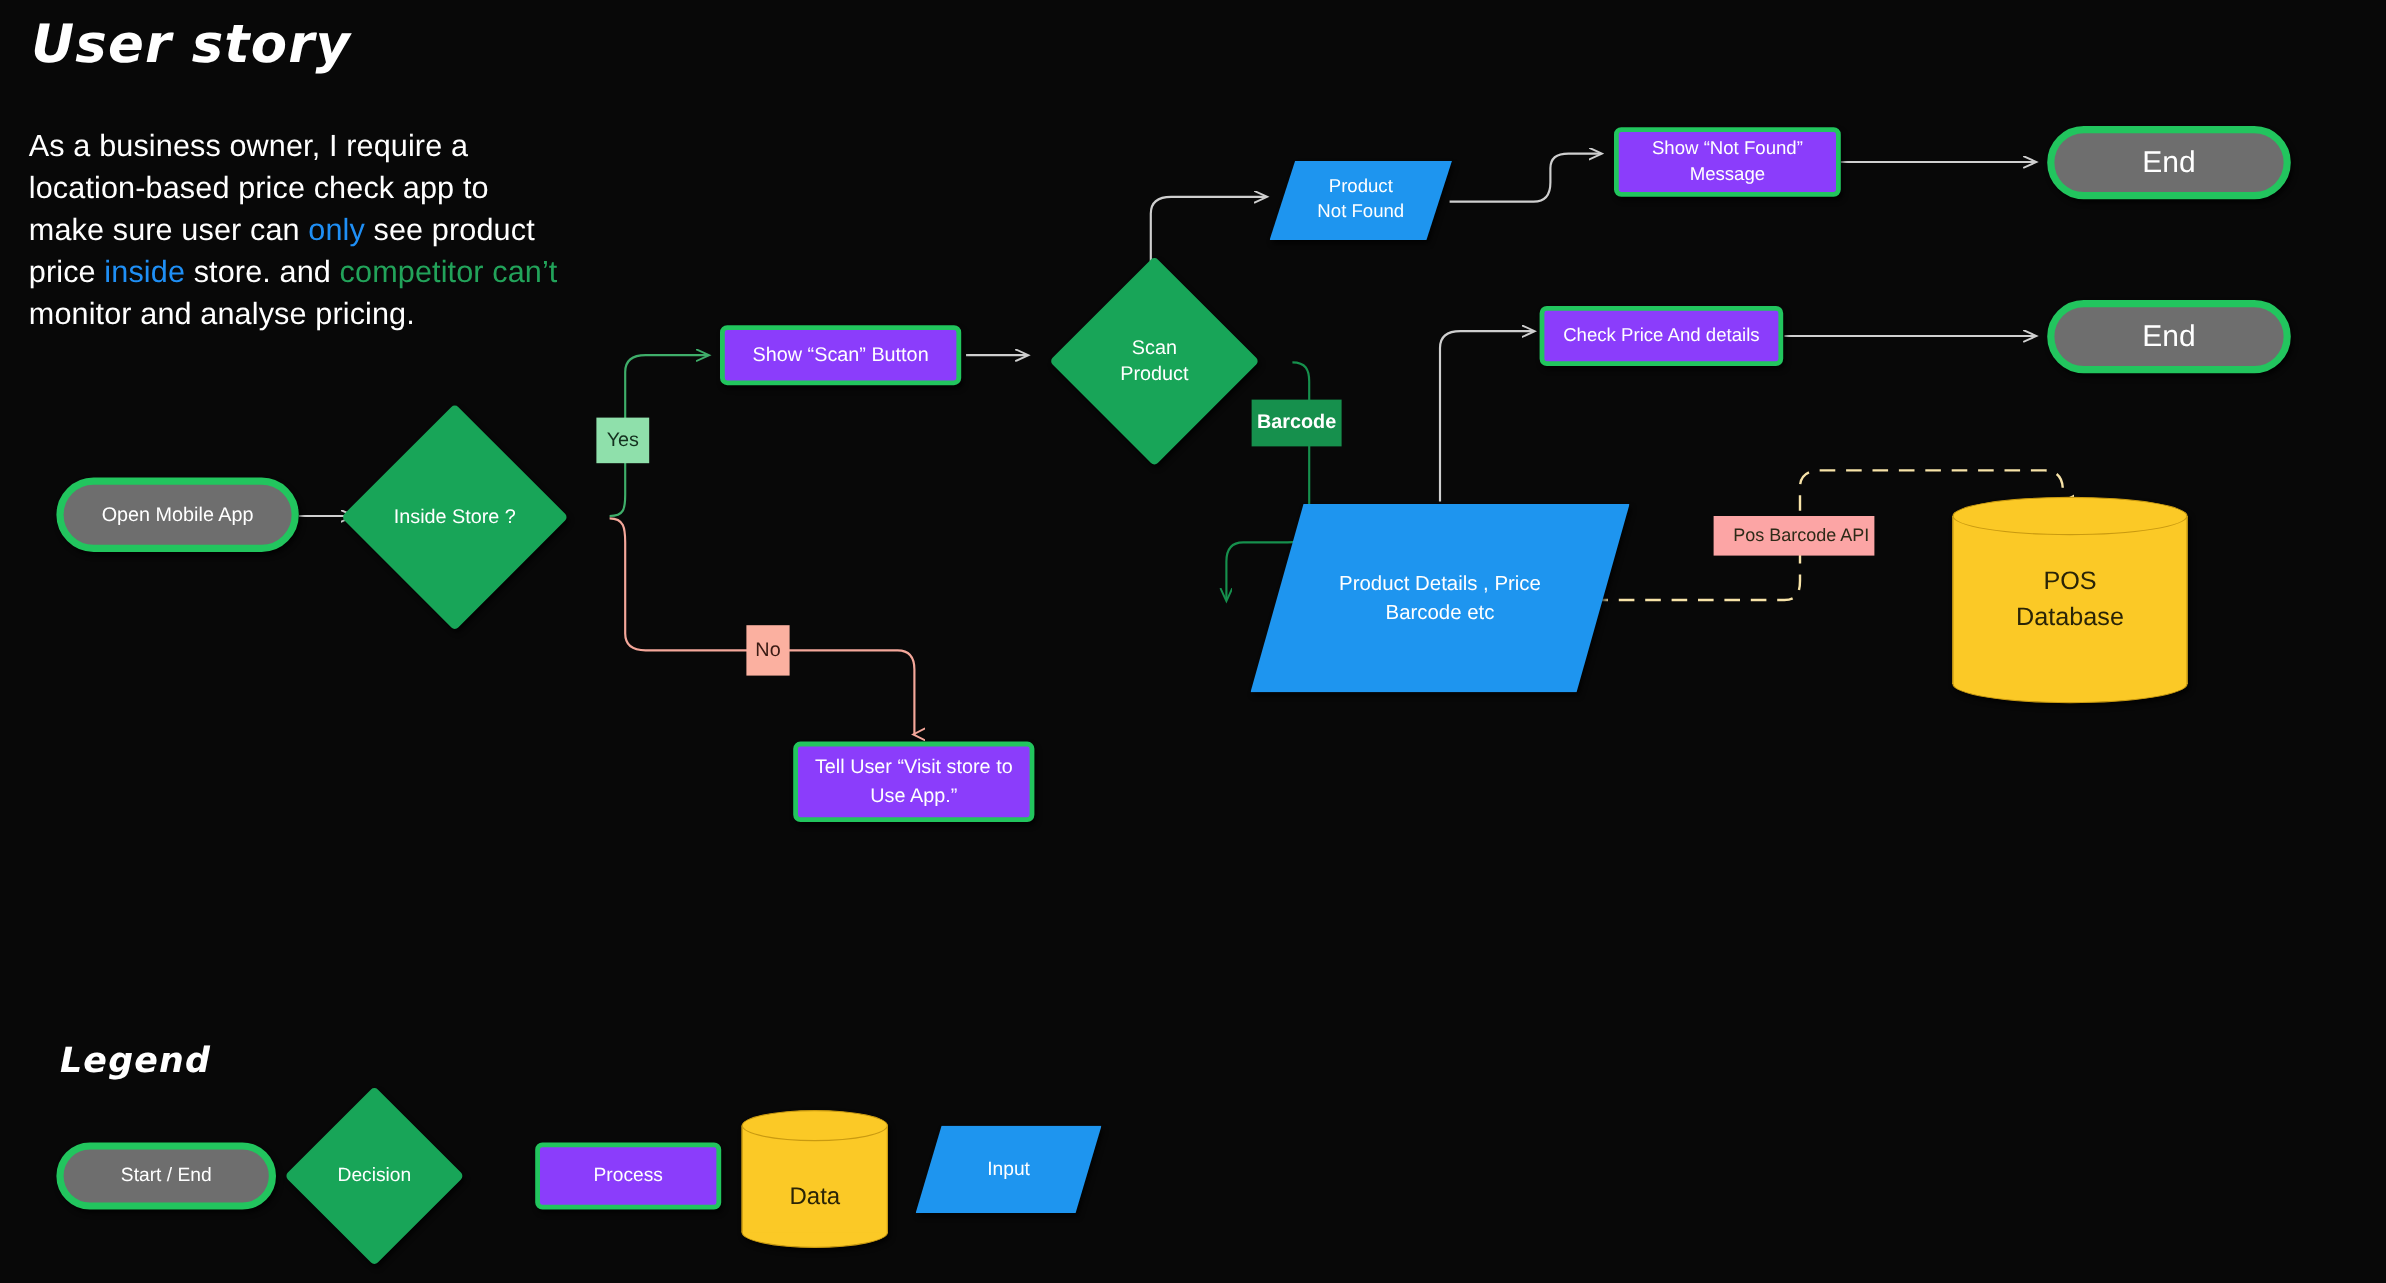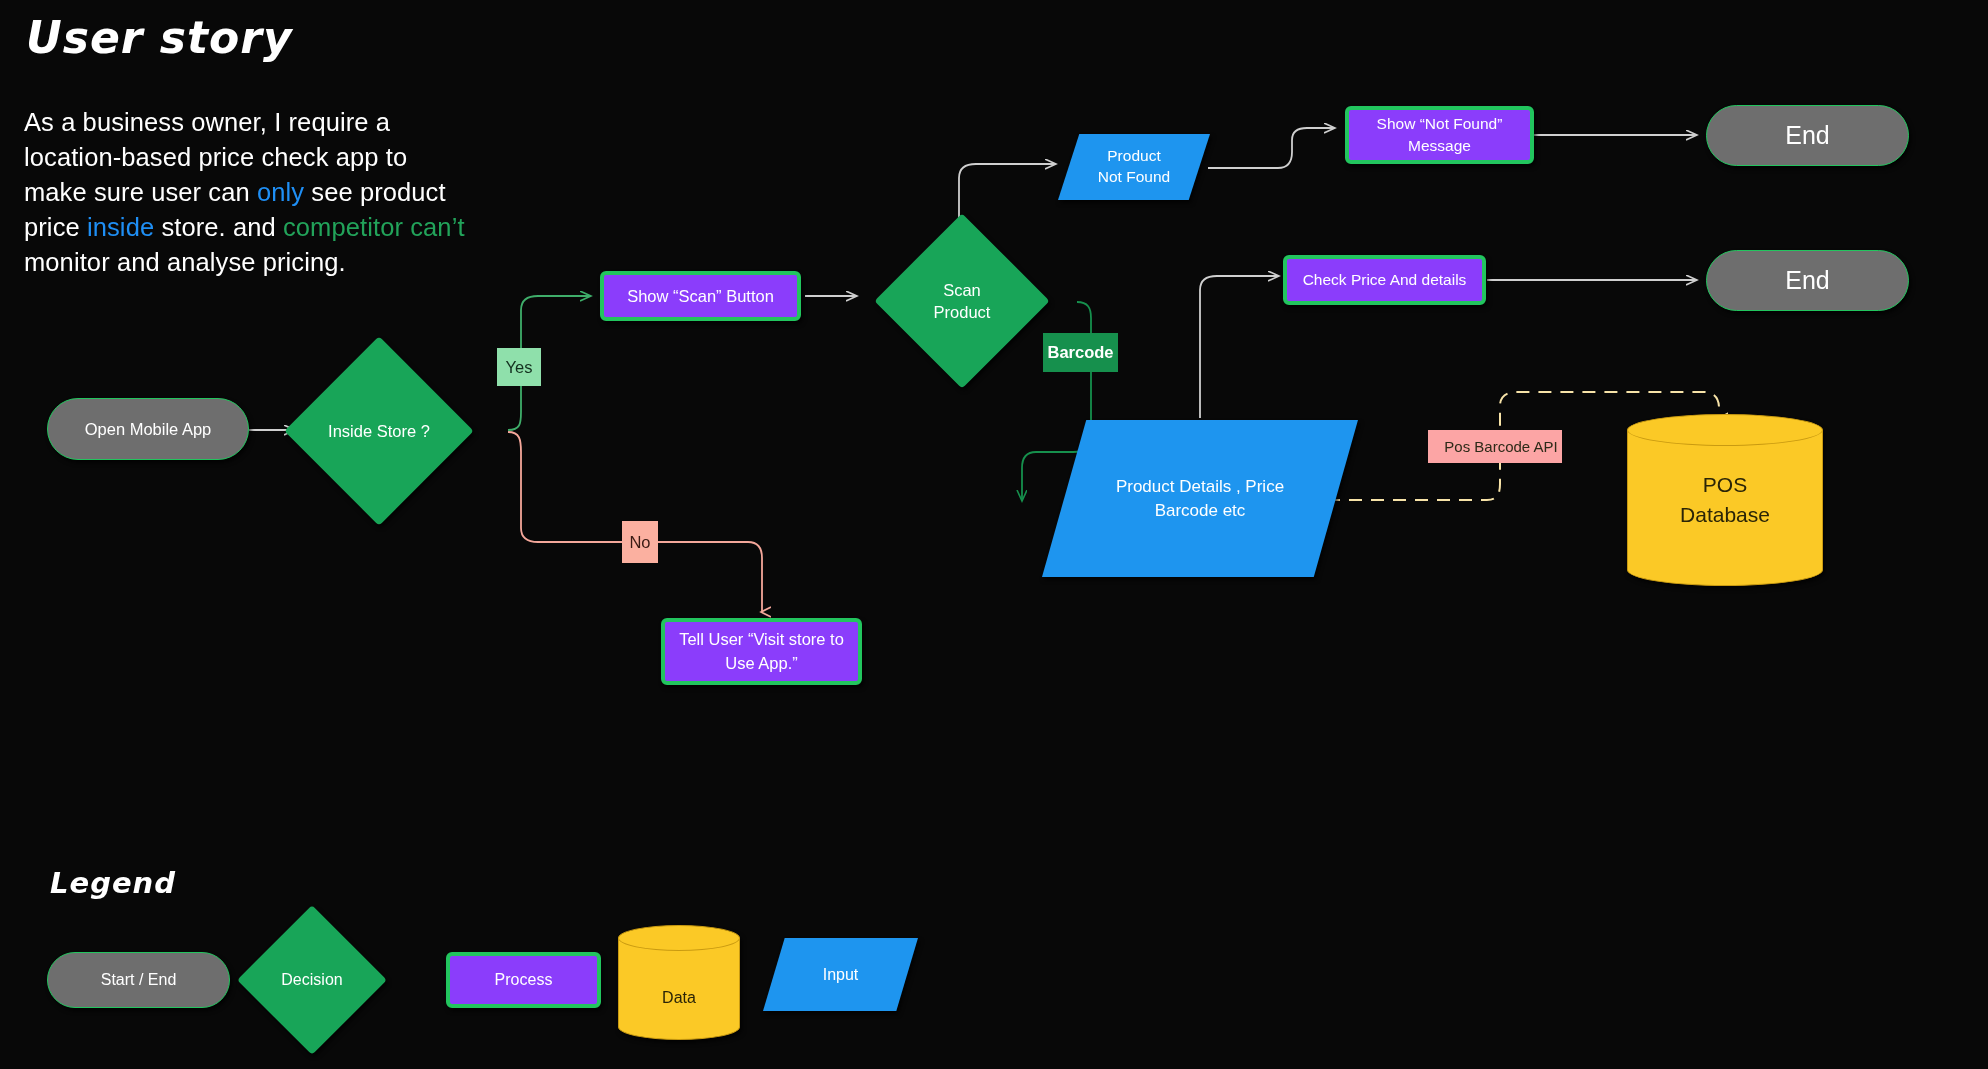--- a/index.html
+++ b/index.html
@@ -27,21 +27,21 @@
     color:#ffffff;font-size:25.5px;line-height:1.37;letter-spacing:0.1px;
   }
   .c-blue{color:#1f8ff5;}
   .c-green{color:#22a35a;}
 
   .node{position:absolute;box-sizing:border-box;display:flex;align-items:center;justify-content:center;text-align:center;color:#fff;}
   .shadow{filter:drop-shadow(2px 3px 2px rgba(0,0,0,0.75));}
 
   
   .terminator{
-    background:#6e6e6e;border:1px solid #22c55e;border-radius:34px;
+    background:#6e6e6e;border:6px solid #22c55e;border-radius:34px;
     color:#ffffff;
   }
   
   .process{
     background:#8b3dfb;border:4px solid #22c55e;border-radius:6px;color:#fff;
   }
   
   .diamond{background:transparent;}
   .diamond .dmd{
     position:absolute;left:0;top:0;width:100%;height:100%;
@@ -248,21 +248,21 @@
     </div>
 
     <div class="node process shadow" style="left:446px;top:952px;width:155px;height:56px;font-size:16px;">
       <span>Process</span>
     </div>
 
     <div class="cylinder shadow" style="left:618px;top:925px;width:122px;height:115px;">
       <div class="cyl-bot" style="height:26px;"></div>
       <div class="cyl-body" style="top:13px;bottom:13px;"></div>
       <div class="cyl-top" style="height:26px;"></div>
-      <div class="cyl-label" style="font-size:16px;padding-top:30px;">Data</div>
+      <div class="cyl-label" style="font-size:20px;padding-top:30px;">Data</div>
     </div>
 
     <div class="parallel shadow" style="left:763px;top:938px;width:155px;height:73px;">
       <div class="pshape"></div>
       <div class="plabel" style="font-size:16px;">Input</div>
     </div>
 
   </div>
 
 </div>

